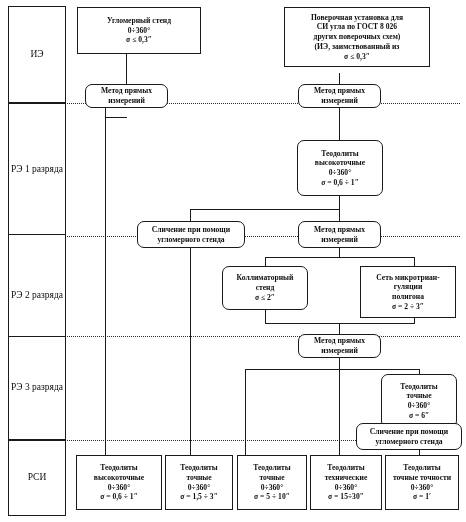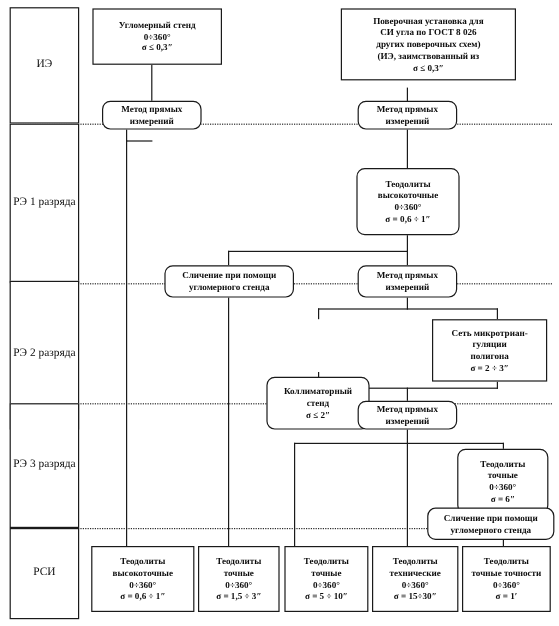--- a/index.html
+++ b/index.html
@@ -124,21 +124,21 @@
   <div class="ln-v" style="left:339px;top:358px;height:12px;"></div>
   <div class="ln-h" style="left:245px;top:369px;width:175px;"></div>
   <div class="ln-v" style="left:245px;top:369px;height:86px;"></div>
   <div class="ln-v" style="left:339px;top:369px;height:86px;"></div>
   <div class="ln-v" style="left:419px;top:369px;height:5px;"></div>
 
   <div class="ln-v" style="left:419px;top:428px;height:6px;"></div>
 
   <div class="ln-v" style="left:419px;top:450px;height:5px;"></div>
 
-  <div class="node" style="left:77px;top:7px;width:108px;height:47px;">
+  <div class="node" style="left:77px;top:7px;width:124px;height:47px;">
     <span class="ln">Угломерный стенд</span>
     <span class="ln">0÷360°</span>
     <span class="ln">σ ≤ 0,3″</span>
   </div>
 
   <div class="node" style="left:284px;top:7px;width:146px;height:60px;">
     <span class="ln">Поверочная установка для</span>
     <span class="ln">СИ угла по ГОСТ 8 026</span>
     <span class="ln">других поверочных схем)</span>
     <span class="ln">(ИЭ, заимствованный из</span>
@@ -165,21 +165,21 @@
   <div class="node rounded" style="left:137px;top:221px;width:108px;height:27px;">
     <span class="ln">Сличение при помощи</span>
     <span class="ln">угломерного стенда</span>
   </div>
 
   <div class="node rounded" style="left:298px;top:221px;width:83px;height:27px;">
     <span class="ln">Метод прямых</span>
     <span class="ln">измерений</span>
   </div>
 
-  <div class="node rounded" style="left:222px;top:266px;width:86px;height:44px;margin-top:48px;">
+  <div class="node rounded" style="left:222px;top:266px;width:86px;height:44px;">
     <span class="ln">Коллиматорный</span>
     <span class="ln">стенд</span>
     <span class="ln">σ ≤ 2″</span>
   </div>
 
   <div class="node" style="left:360px;top:266px;width:96px;height:52px;">
     <span class="ln">Сеть микротриан-</span>
     <span class="ln">гуляции</span>
     <span class="ln">полигона</span>
     <span class="ln">σ = 2 ÷ 3″</span>

